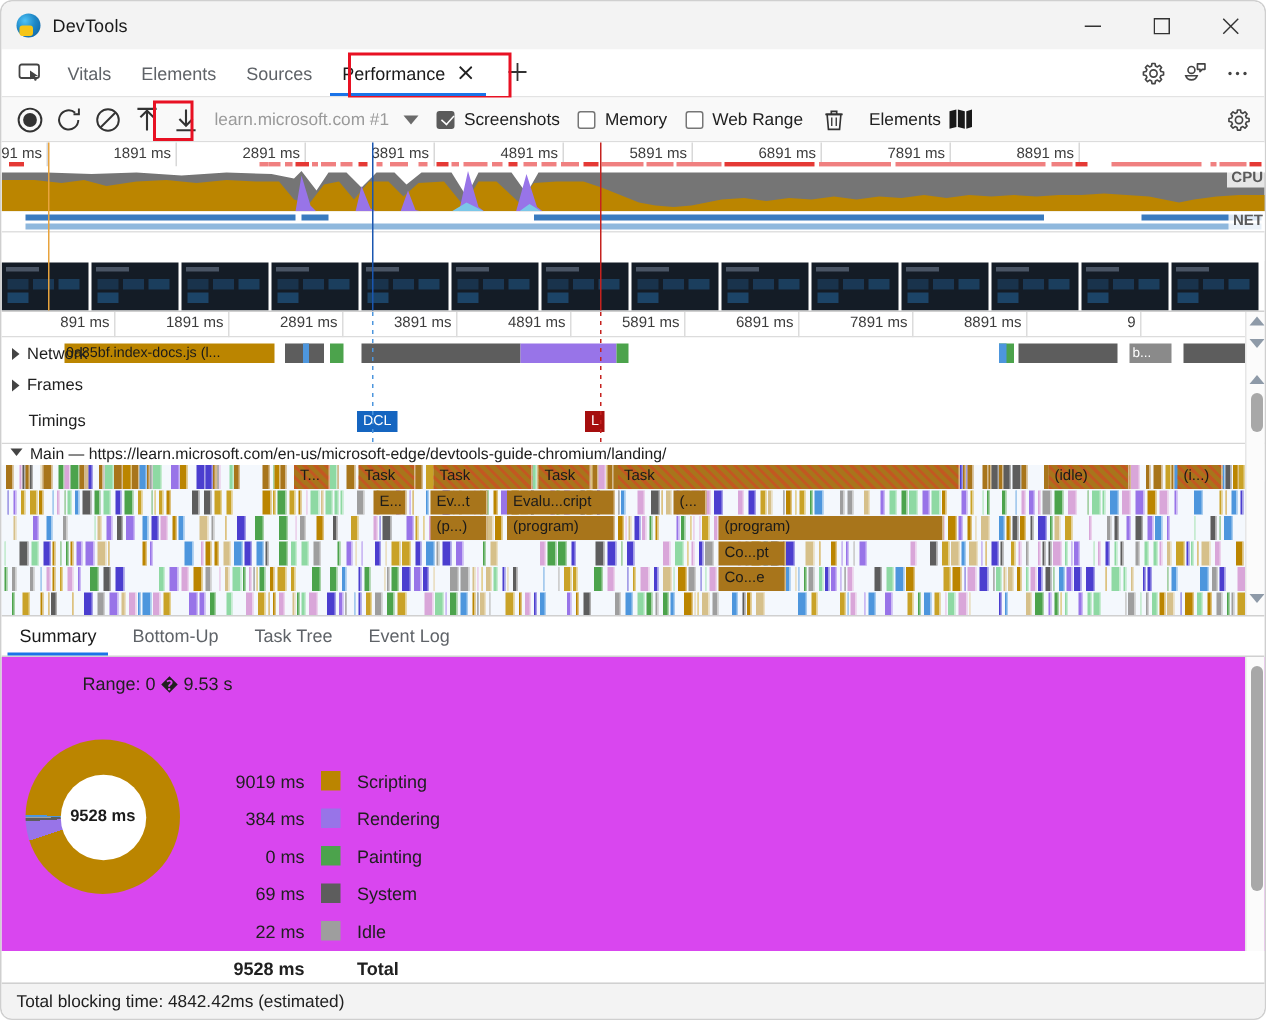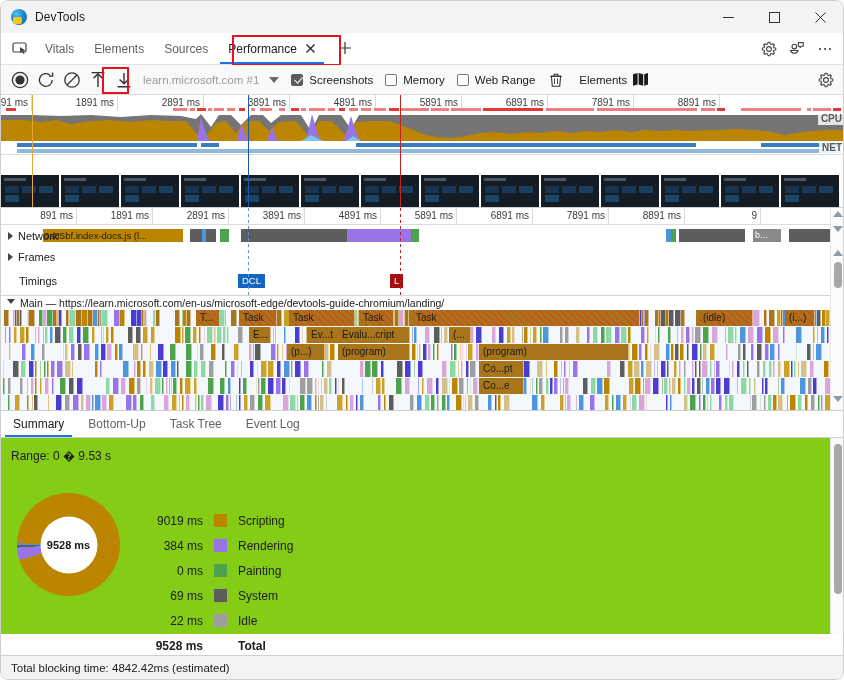--- a/index.html
+++ b/index.html
@@ -336,21 +336,22 @@
     content: ""; position: absolute; left: 4px; right: 4px; bottom: 0;
     height: 2px; background: #1a73e8;
   }
   .range-line {
     font-size: 12px; color: #202020;
     padding: 9px 0 0 10px;
   }
   .summary-body {
     position: relative;
     height: 196px;
-    background: #84cc16;
+    background: #d946ef;
+    padding-left: 44px;
   }
   .donut {
     position: absolute; left: 16px; top: 55px;
     width: 103px; height: 103px;
     border-radius: 50%;
   }
   .donut-hole {
     position: absolute; left: 50%; top: 50%;
     transform: translate(-50%,-50%);
     width: 57px; height: 57px;
@@ -1089,21 +1090,21 @@
         <div class="fbar" style="left: 764px; width: 6px; background: rgb(187, 133, 0); padding: 0px;"></div>
         <div class="fbar" style="left: 772px; width: 6px; background: rgb(217, 166, 217); padding: 0px;"></div>
         <div class="fbar" style="left: 782px; width: 2px; background: rgb(152, 116, 232); padding: 0px;"></div>
         <div class="fbar" style="left: 795px; width: 6px; background: rgb(77, 150, 221); padding: 0px;"></div>
         <div class="fbar" style="left: 812px; width: 2px; background: rgb(201, 162, 39); padding: 0px;"></div>
         <div class="fbar" style="left: 816px; width: 1px; background: rgb(187, 133, 0); padding: 0px;"></div>
         <div class="fbar" style="left: 820px; width: 4px; background: rgb(77, 150, 221); padding: 0px;"></div>
         <div class="fbar" style="left: 826px; width: 2px; background: rgb(75, 62, 207); padding: 0px;"></div>
         <div class="fbar" style="left: 831px; width: 6px; background: rgb(93, 93, 93); padding: 0px;"></div>
         <div class="fbar" style="left: 248px; width: 22px; background-color: rgb(168, 117, 27);"><span>E...</span></div>
-        <div class="fbar" style="left: 286px; width: 38px; background-color: rgb(168, 117, 27); margin-left: 20px;"><span>Ev...t</span></div>
+        <div class="fbar" style="left: 286px; width: 38px; background-color: rgb(168, 117, 27);"><span>Ev...t</span></div>
         <div class="fbar" style="left: 337px; width: 72px; background-color: rgb(168, 117, 27);"><span>Evalu...cript</span></div>
         <div class="fbar" style="left: 448px; width: 22px; background-color: rgb(168, 117, 27);"><span>(...</span></div>
       </div>
       <div class="frow">
         <div class="fbar" style="left: 8px; width: 2px; background: rgb(214, 192, 138); padding: 0px;"></div>
         <div class="fbar" style="left: 21px; width: 4px; background: rgb(152, 116, 232); padding: 0px;"></div>
         <div class="fbar" style="left: 30px; width: 4px; background: rgb(77, 150, 221); padding: 0px;"></div>
         <div class="fbar" style="left: 41px; width: 3px; background: rgb(158, 158, 158); padding: 0px;"></div>
         <div class="fbar" style="left: 62px; width: 1px; background: rgb(142, 217, 163); padding: 0px;"></div>
         <div class="fbar" style="left: 64px; width: 3px; background: rgb(214, 192, 138); padding: 0px;"></div>

